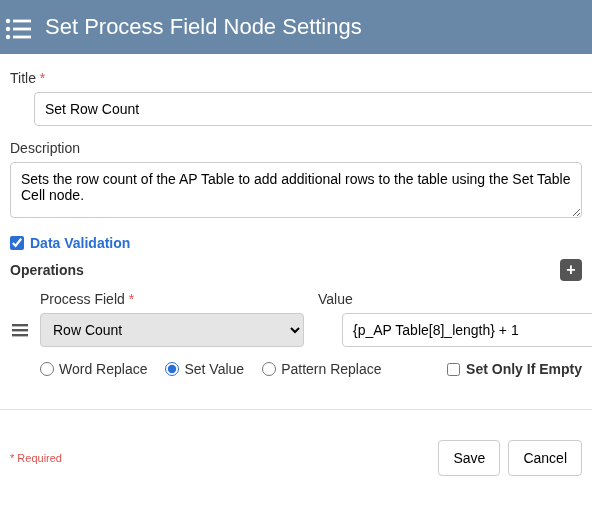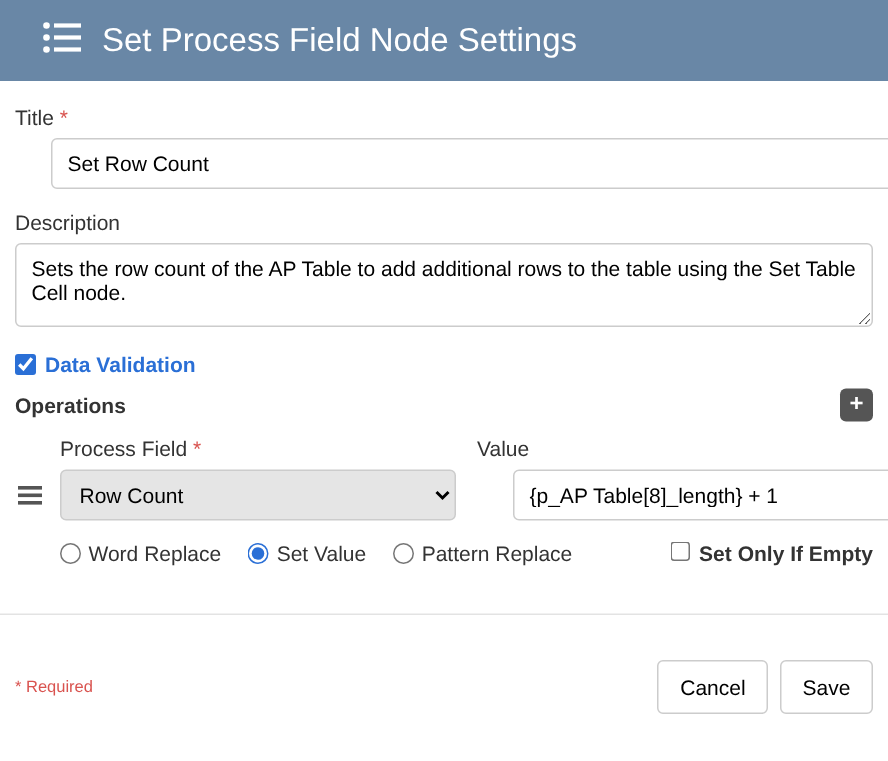--- a/index.html
+++ b/index.html
@@ -1,17 +1,17 @@
 <!DOCTYPE html>
 <html><head>
 <meta charset="utf-8">
 <style>
 * { box-sizing: border-box; margin: 0; padding: 0; }
 body { font-family: Arial, Helvetica, sans-serif; font-size: 14px; color: #333; background: #fff; width: 592px; }
-.header { background: #6987a6; color: #fff; padding: 14px 28px; display: flex; align-items: flex-start; gap: 14px; }
+.header { background: #6987a6; color: #fff; padding: 14px 5px; display: flex; align-items: flex-end; gap: 14px; }
 .header-icon svg { display: block; }
 .header-title { font-size: 22px; font-weight: 400; }
 .content { padding: 16px 10px 10px 10px; }
 .field-group { margin-bottom: 14px; }
 .field-label { font-weight: normal; font-size: 14px; margin-bottom: 6px; display: block; }
 .req { color: #d9534f; }
 .text-input { width: 100%; padding: 8px 10px; border: 1px solid #ccc; border-radius: 4px; font-size: 14px; font-family: inherit; margin-left: 24px; }
 .textarea { width: 100%; padding: 8px 10px; border: 1px solid #ccc; border-radius: 4px; font-size: 14px; font-family: inherit; resize: both; height: 56px; }
 .checkbox-row { display: flex; align-items: center; gap: 6px; margin-bottom: 8px; margin-top: 2px; }
 .checkbox-row input[type="checkbox"] { width: 14px; height: 14px; accent-color: #2a6fd6; }
@@ -23,21 +23,21 @@
 .op-row { display: flex; align-items: flex-start; gap: 10px; }
 .drag-handle { padding-top: 32px; color: #555; cursor: move; width: 20px; display: flex; justify-content: center;}
 .drag-handle svg { display:block; }
 .op-cols { flex: 1; display: flex; gap: 14px; }
 .op-col { flex: 1; display: flex; flex-direction: column; }
 .op-col .field-label { font-size: 14px; }
 .select { width: 100%; padding: 7px 8px; border: 1px solid #ccc; border-radius: 4px; font-size: 14px; background: #e5e5e5; font-family: inherit; }
 .radio-row { display: flex; align-items: center; gap: 18px; margin-top: 14px; padding-left: 30px; flex-wrap: wrap; }
 .radio-opt { display: flex; align-items: center; gap: 5px; font-size: 14px; }
 .radio-opt input[type="radio"] { width: 14px; height: 14px; accent-color: #2a6fd6; }
-.set-only { display: flex; align-items: flex-start; gap: 6px; margin-left: auto; }
+.set-only { display: flex; align-items: center; gap: 6px; margin-left: auto; }
 .set-only label { font-weight: bold; font-size: 14px; }
 .footer { border-top: 1px solid #e3e3e3; margin-top: 22px; padding: 30px 10px 12px; display: flex; justify-content: space-between; align-items: center; }
 .required-note { color: #d9534f; font-size: 11px; }
 .footer-btns { display: flex; gap: 8px; }
 .btn { padding: 9px 14px; border: 1px solid #ccc; background: #fff; border-radius: 4px; font-size: 14px; cursor: pointer; font-family: inherit; }
 </style>
 </head>
 <body>
 
 <div class="header">
@@ -123,16 +123,16 @@
       <input type="checkbox" style="">
       <label>Set Only If Empty</label>
     </div>
   </div>
 
 </div>
 
 <div class="footer">
   <span class="required-note">* Required</span>
   <div class="footer-btns">
+    <button class="btn">Save</button>
     <button class="btn">Cancel</button>
-    <button class="btn">Save</button>
   </div>
 </div>
 
 </body></html>

